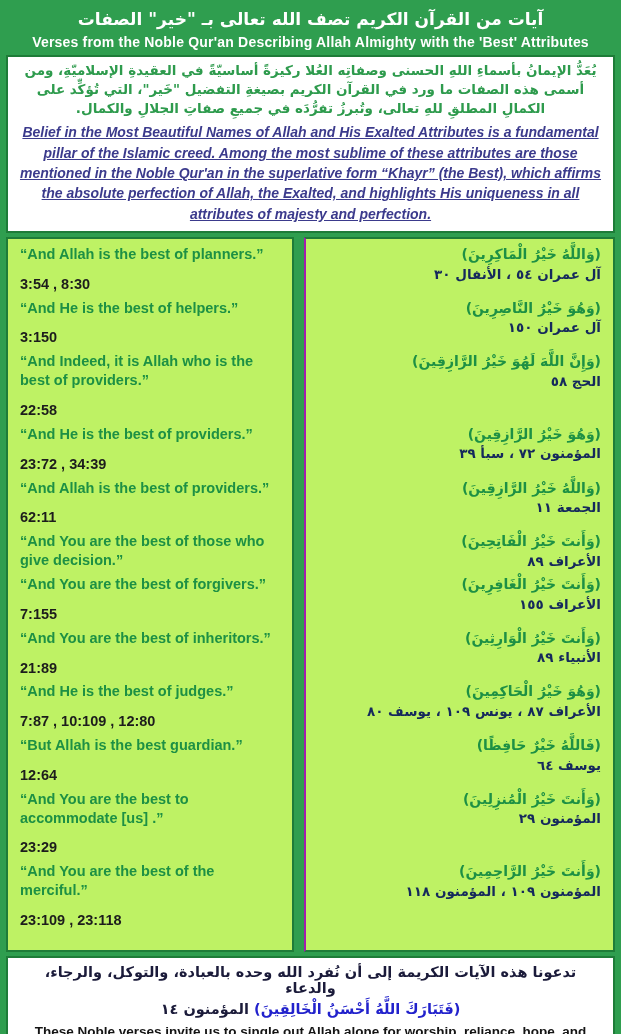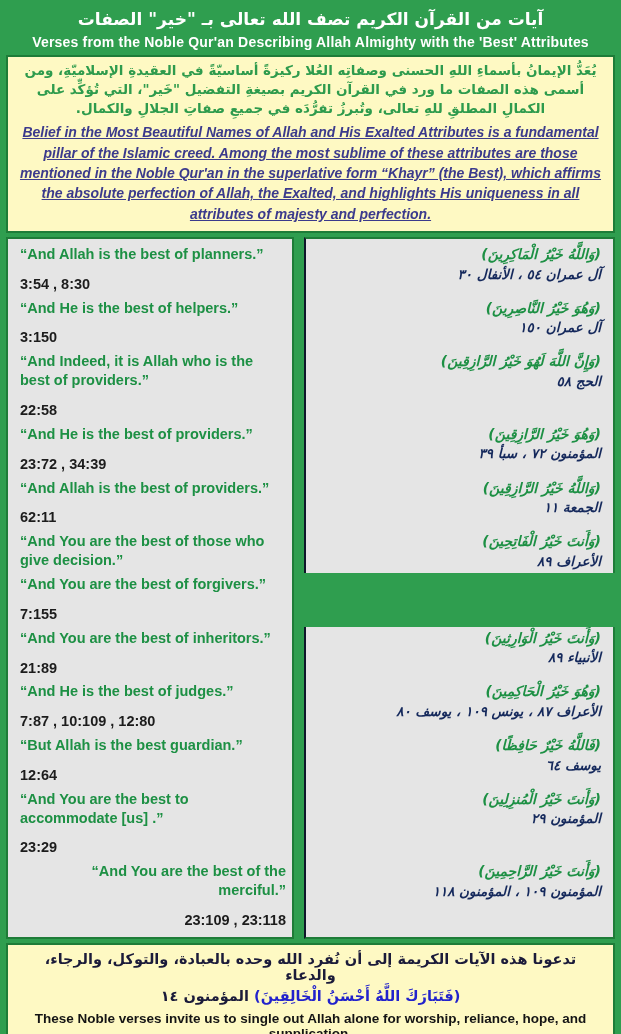--- a/index.html
+++ b/index.html
@@ -9,42 +9,42 @@
     font-family:"Liberation Sans", sans-serif;
     box-sizing:border-box;
   }
   .header { text-align:center; padding:9px 8px 5px; }
   .h-ar {
     color:#ffffff; font-weight:bold; font-size:17px;
     font-family:"DejaVu Sans", sans-serif; direction:rtl;
   }
   .h-en { color:#ffffff; font-weight:bold; font-size:14px; margin-top:5px; letter-spacing:0.2px; }
 
-  .panel { background:#fef9c3; border:2px solid #1e7c38; margin:0 6px; box-sizing:border-box; }
+  .panel { background:#ffffff; border:2px solid #1e7c38; margin:0 6px; box-sizing:border-box; }
 
   .intro { padding:4px 10px 7px; text-align:center; }
   .intro-ar {
     color:#2e9b4d; font-weight:bold; font-size:13.5px; line-height:1.42;
     direction:rtl; font-family:"DejaVu Sans", sans-serif;
   }
   .intro-en {
     color:#3b3a8c; font-weight:bold; font-style:italic;
     font-size:14px; line-height:1.45; margin-top:4px;text-decoration:underline;
   }
 
   .vtable { margin:4px 6px 0; }
   .trow { display:grid; grid-template-columns:288px 1fr; column-gap:10px; }
-  .cell { background:#e5e5e5; box-sizing:border-box; }
+  .cell { background:#bef264; box-sizing:border-box; }
   .cell-en { border-left:2px solid #1e7c38; border-right:2px solid #1e7c38; padding:2px 6px 3px 12px; }
   .cell-ar {
-    border-left:2px solid #0f172a; border-right:2px solid #1e7c38;
-    padding:2px 12px 3px 6px; direction:rtl; text-align:right;font-style:italic;
+    border-left:2px solid #a21caf; border-right:2px solid #1e7c38;
+    padding:2px 12px 3px 6px; direction:rtl; text-align:right;
   }
   .trow:first-child .cell { border-top:2px solid #1e7c38; padding-top:6px; }
-  .trow:last-child .cell { border-bottom:2px solid #1e7c38; padding-bottom:7px;text-align:right; }
+  .trow:last-child .cell { border-bottom:2px solid #1e7c38; padding-bottom:20px; }
   .v-en  { color:#1d9044; font-weight:bold; font-size:14.5px; line-height:1.3; }
   .v-ref { color:#1c1c1c; font-weight:bold; font-size:14.5px; line-height:1.3; margin-top:11px; }
   .v-ar {
     color:#1d9044; font-weight:bold; font-size:14px; line-height:1.4;
     font-family:"DejaVu Sans", sans-serif;
   }
   .v-ref-ar {
     color:#15295c; font-weight:bold; font-size:13.5px; line-height:1.35;
     font-family:"DejaVu Sans", sans-serif;
   }
@@ -134,20 +134,24 @@
     <div class="cell cell-ar">
       <div class="v-ar">(وَأَنتَ خَيْرُ الْفَاتِحِينَ)</div>
       <div class="v-ref-ar">الأعراف ٨٩</div>
     </div>
   </div>
     <div class="trow">
     <div class="cell cell-en">
       <div class="v-en">“And You are the best of forgivers.”</div>
       <div class="v-ref">7:155</div>
     </div>
+    <div class="cell cell-ar">
+      <div class="v-ar">(وَأَنتَ خَيْرُ الْغَافِرِينَ)</div>
+      <div class="v-ref-ar">الأعراف ١٥٥</div>
+    </div>
   </div>
     <div class="trow">
     <div class="cell cell-en">
       <div class="v-en">“And You are the best of inheritors.”</div>
       <div class="v-ref">21:89</div>
     </div>
     <div class="cell cell-ar">
       <div class="v-ar">(وَأَنتَ خَيْرُ الْوَارِثِينَ)</div>
       <div class="v-ref-ar">الأنبياء ٨٩</div>
     </div>

